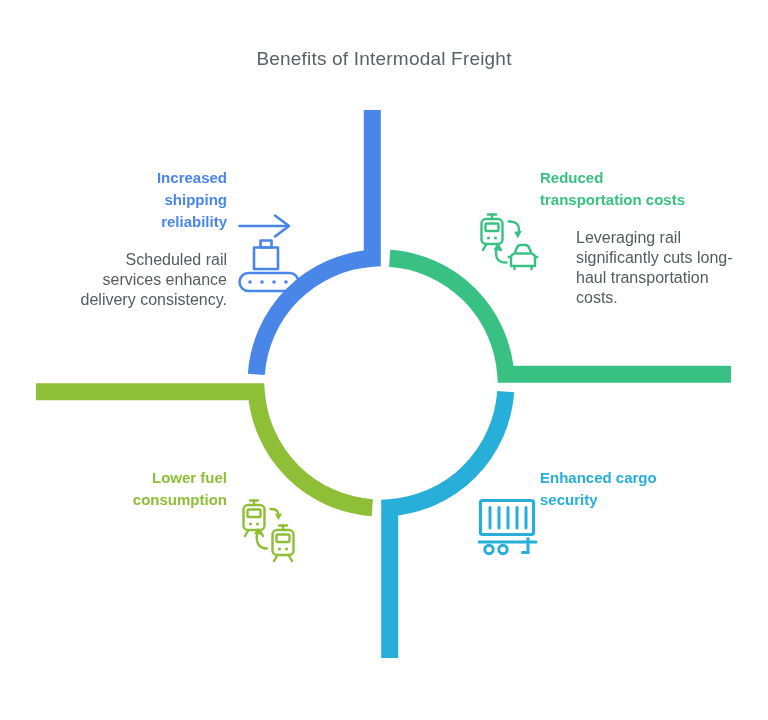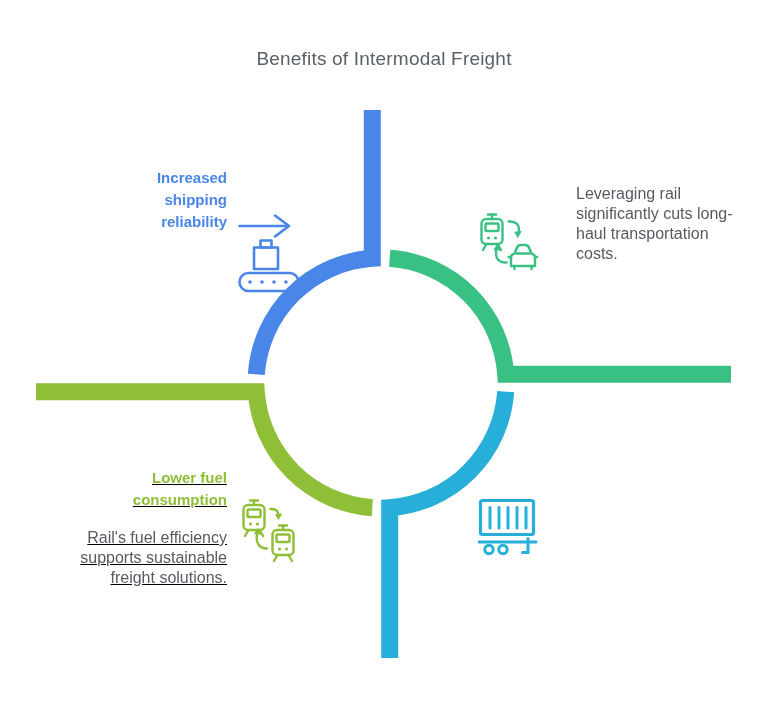--- a/index.html
+++ b/index.html
@@ -14,21 +14,21 @@
   .graphic{position:absolute;left:0;top:0;}
   .quad{position:absolute;}
   .quad .heading{font-size:15px;font-weight:700;line-height:22px;}
   .quad .body{font-size:16px;line-height:20px;color:#565b61;margin-top:17px;margin-left:36px;}
   .q-tl{left:17px;top:167px;width:210px;text-align:right;}
   .q-tl .heading{width:118px;margin-left:auto;color:#4a86e8;}
   .q-tl .body{width:162px;margin-left:auto;}
   .q-tr{left:540px;top:167px;width:190px;text-align:left;}
   .q-tr .heading{width:150px;color:#38c183;}
   .q-tr .body{width:172px;}
-  .q-bl{left:17px;top:467px;width:210px;text-align:right;text-decoration:underline;}
+  .q-bl{left:17px;top:467px;width:210px;text-align:right;}
   .q-bl .heading{width:128px;margin-left:auto;color:#8fbe37;}
   .q-bl .body{width:165px;margin-left:auto;}
   .q-br{left:540px;top:467px;width:215px;text-align:left;}
   .q-br .heading{width:158px;color:#27aed9;}
   .q-br .body{width:205px;}
   .icon{position:absolute;}
   .ic-blue{color:#4a86e8;}
   .ic-green{color:#38c183;}
   .ic-olive{color:#8fbe37;}
   .ic-cyan{color:#27aed9;}
@@ -65,63 +65,65 @@
 
   <svg class="graphic" width="768" height="720" viewBox="0 0 768 720" fill="none">
     <path d="M372.3 110 V258.3 A125 125 0 0 0 256.3 374.3" stroke="#4a86e8" stroke-width="17"></path>
     <path d="M731 374.3 H505.7 A125 125 0 0 0 389.7 258.3" stroke="#38c183" stroke-width="17"></path>
     <path d="M36 391.7 H256.3 A125 125 0 0 0 372.3 507.7" stroke="#8fbe37" stroke-width="17"></path>
     <path d="M389.7 658 V507.7 A125 125 0 0 0 505.7 391.7" stroke="#27aed9" stroke-width="17"></path>
   </svg>
 
   <div class="quad q-tl">
     <div class="heading">Increased shipping reliability</div>
+    <div class="body">Scheduled rail services enhance delivery consistency.</div>
   </div>
   <svg class="icon ic-blue" style="left:238px;top:211px;" width="62" height="82" viewBox="0 0 62 82" fill="none" stroke="currentColor" stroke-width="2.6" stroke-linecap="round" stroke-linejoin="round">
     <path d="M1.5 15 H49"></path>
     <path d="M37 4.5 L51 15 L37 25.5"></path>
     <rect x="22.5" y="29.5" width="11" height="7"></rect>
     <rect x="16" y="36.5" width="24" height="21.5"></rect>
     <rect x="1.5" y="62" width="59" height="18" rx="9"></rect>
     <circle cx="12" cy="71" r="1.8" fill="currentColor" stroke="none"></circle>
     <circle cx="24" cy="71" r="1.8" fill="currentColor" stroke="none"></circle>
     <circle cx="36" cy="71" r="1.8" fill="currentColor" stroke="none"></circle>
     <circle cx="48" cy="71" r="1.8" fill="currentColor" stroke="none"></circle>
   </svg>
 
   <div class="quad q-tr">
+    <div class="heading">Reduced transportation costs</div>
     <div class="body">Leveraging rail significantly cuts long-haul transportation costs.</div>
   </div>
   <svg class="icon ic-green" style="left:477px;top:212px;" width="62" height="60" viewBox="0 0 62 60" fill="none">
     <use href="#train-glyph" x="1" y="1"></use>
     <use href="#car-glyph" x="31" y="31"></use>
     <g stroke="currentColor" stroke-width="2.4" stroke-linecap="round">
       <path d="M31.5 9.5 Q43.5 9 41.8 20.5"></path>
       <path d="M29.5 50.5 Q17.5 51 19.2 37.5"></path>
     </g>
     <path d="M40.8 26.2 L37.2 19.8 L44.8 19 Z" fill="currentColor" stroke="none"></path>
     <path d="M20.2 31.8 L16.4 38 L24 38.8 Z" fill="currentColor" stroke="none"></path>
   </svg>
 
   <div class="quad q-bl">
     <div class="heading">Lower fuel consumption</div>
-    <div class="body">Rail's fuel efficiency supports sustainable freight solutions.</div>
   </div>
   <svg class="icon ic-olive" style="left:237px;top:498px;" width="62" height="66" viewBox="0 0 62 66" fill="none">
     <use href="#train-glyph" x="3" y="1"></use>
     <use href="#train-glyph" x="32" y="26"></use>
     <g stroke="currentColor" stroke-width="2.4" stroke-linecap="round">
       <path d="M33.5 11 Q41 10.8 41.3 16.5"></path>
       <path d="M30 50.5 Q18 50 20 35.5"></path>
     </g>
     <path d="M41.6 22 L38 16.3 L45.2 15.6 Z" fill="currentColor" stroke="none"></path>
     <path d="M20.8 29.8 L17 36 L24.6 36.8 Z" fill="currentColor" stroke="none"></path>
   </svg>
 
   <div class="quad q-br">
+    <div class="heading">Enhanced cargo security</div>
   </div>
   <svg class="icon ic-cyan" style="left:478px;top:498px;" width="62" height="60" viewBox="0 0 62 60" fill="none" stroke="currentColor" stroke-width="3" stroke-linecap="round" stroke-linejoin="round">
     <rect x="2.5" y="2.5" width="53" height="34" rx="2" stroke-width="3.2"></rect>
     <path d="M12 9.5 V30"></path>
     <path d="M21 9.5 V30"></path>
     <path d="M30 9.5 V30"></path>
     <path d="M39 9.5 V30"></path>
     <path d="M48 9.5 V30"></path>
     <path d="M1 44 H58"></path>
     <circle cx="11" cy="51.5" r="4.2"></circle>

